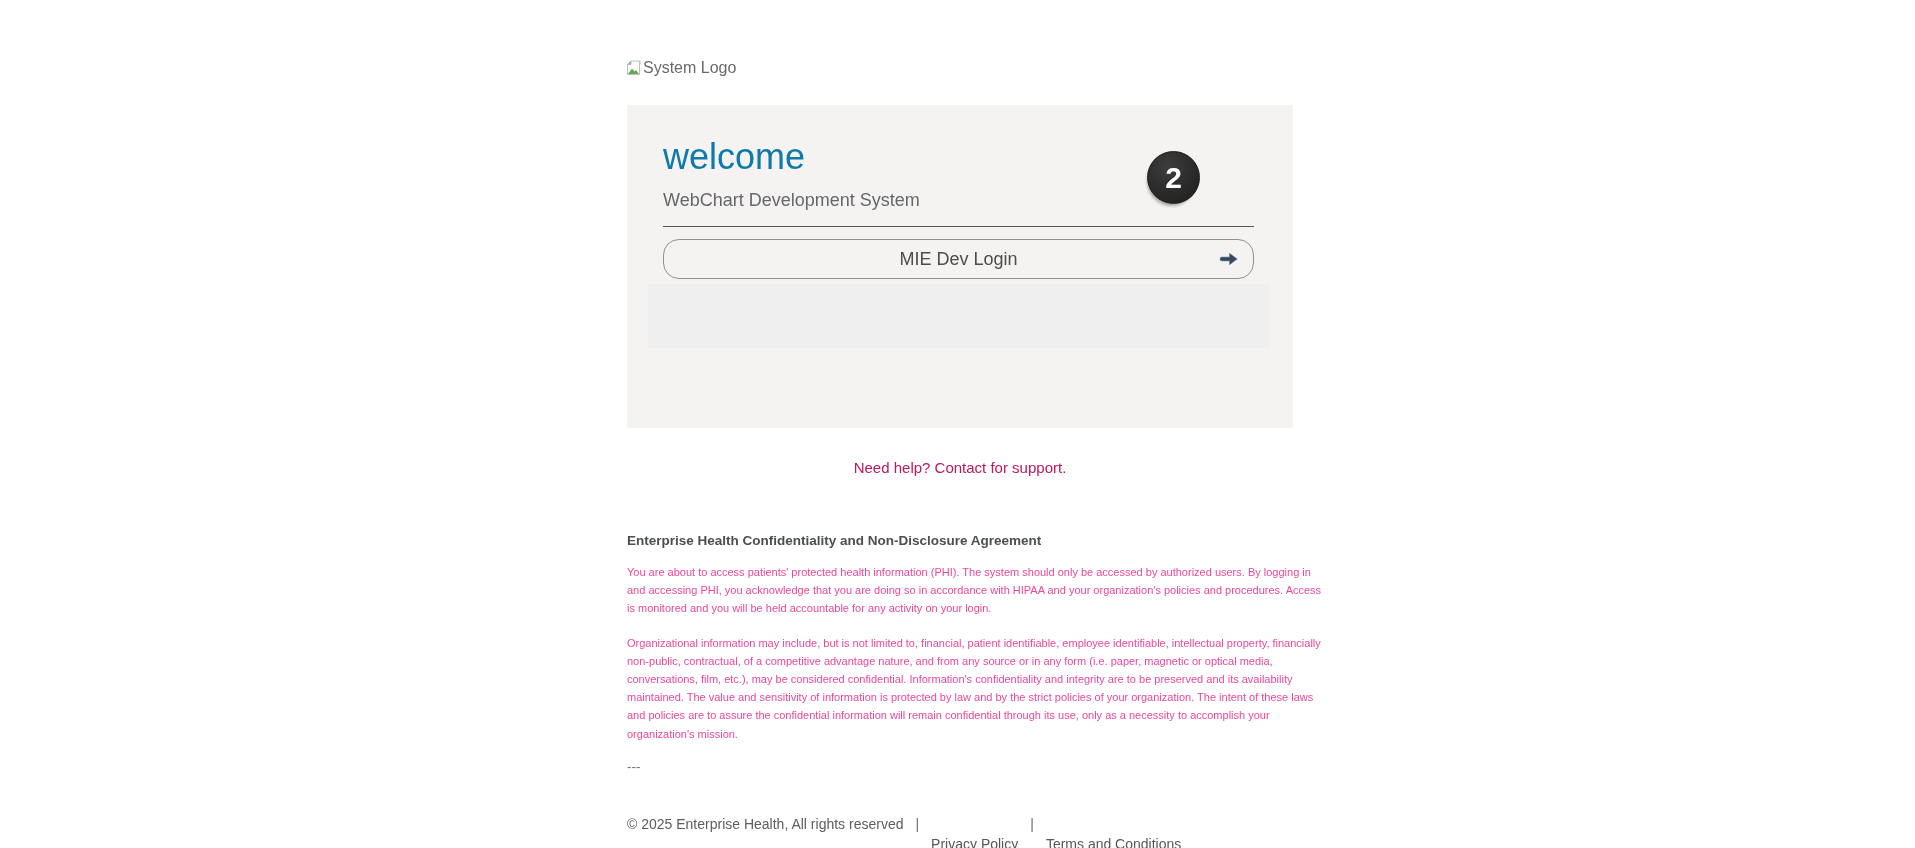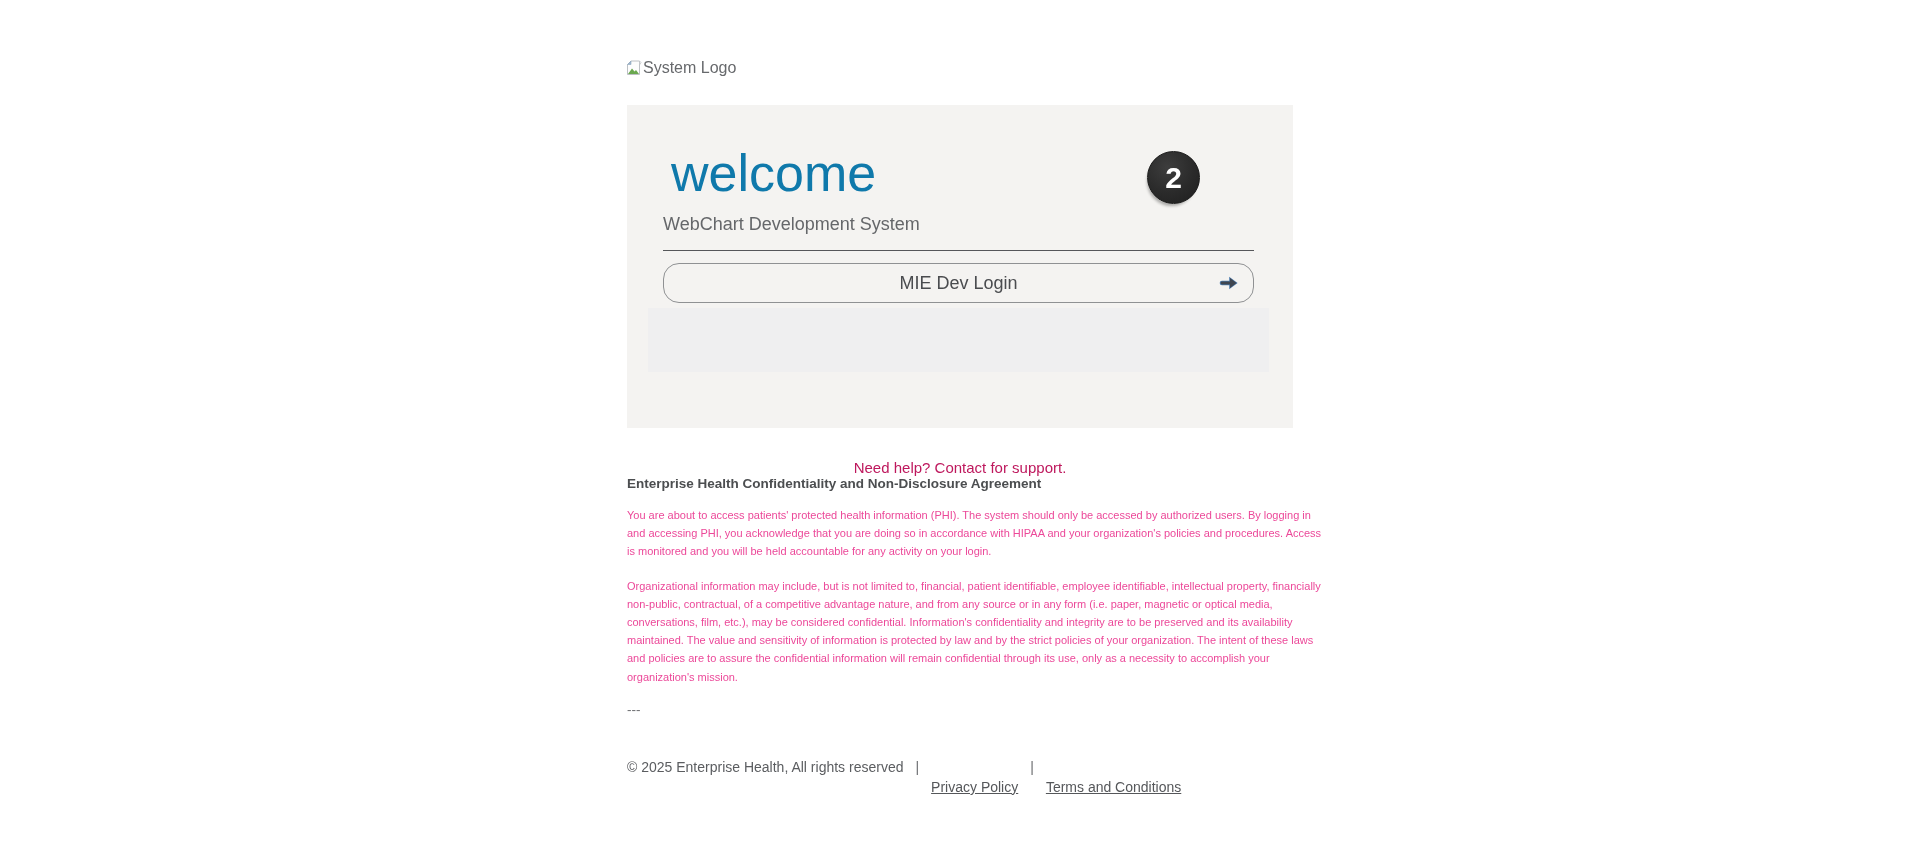--- a/index.html
+++ b/index.html
@@ -31,22 +31,22 @@
   
   .card {
     margin-top: 28px;
     width: 666px;
     height: 323px;
     background: #f4f3f1;
     position: relative;
     padding: 34px 39px 0 36px;
   }
   .welcome {
-    margin: 8px;
-    font-size: 52px;
+    margin: 0;
+    font-size: 36px;
     font-weight: 400;
     color: #0f79ab;
     line-height: 1.0;
     letter-spacing: 0;
   }
   .subtitle {
     margin-top: 15px;
     font-size: 18px;
     color: #65676a;
   }
@@ -105,21 +105,21 @@
   
   .help-text {
     margin-top: 31px;
     width: 666px;
     text-align: center;
     font-size: 15px;
     color: #be185d;
   }
 
   
-  .agreement { width: 697px; }
+  .agreement { margin-top: 57px; width: 697px; }
   .agreement h2 {
     margin: 0 0 15px 0;
     font-size: 13.5px;
     font-weight: bold;
     color: #4c4e50;
   }
   .agreement p {
     margin: 0 0 16px 0;
     font-size: 11px;
     line-height: 18.2px;

